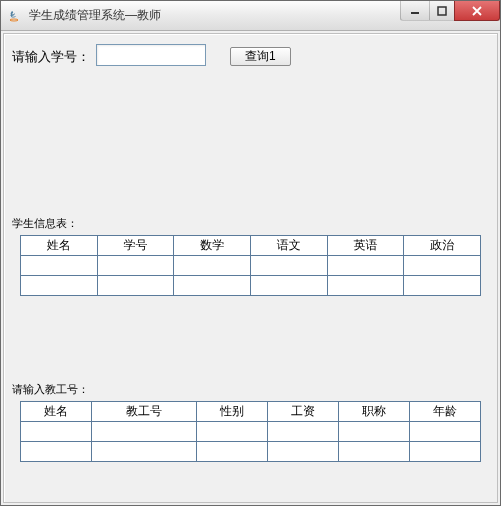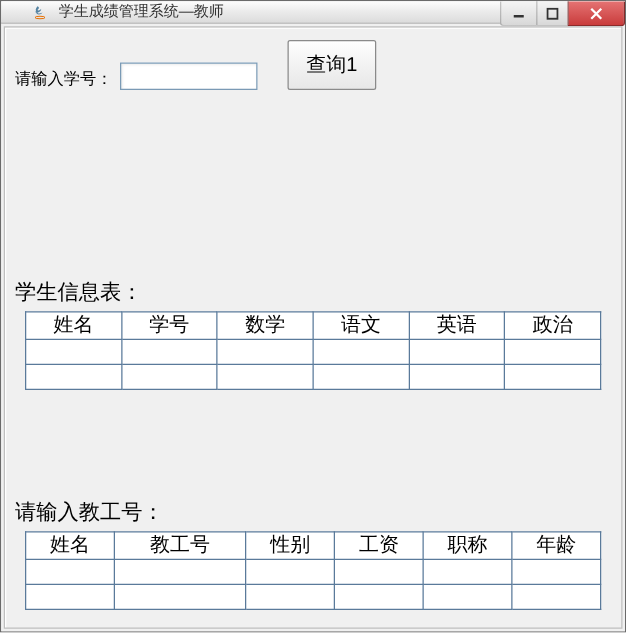--- a/index.html
+++ b/index.html
@@ -18,21 +18,21 @@
       border: 1px solid #6a6a6a;
       display: flex;
       flex-direction: column;
     }
     .titlebar {
       height: 30px;
       background: linear-gradient(to bottom, #fdfdfd 0%, #ececec 45%, #dcdcdc 100%);
       border-bottom: 1px solid #b0b0b0;
       display: flex;
       align-items: center;
-      padding-left: 24px;
+      padding-left: 6px;
       position: relative;
     }
     .titlebar .java-icon {
       width: 16px; height: 16px;
       margin-right: 6px;
       display: inline-flex; align-items: center; justify-content: center;
     }
     .titlebar .title-text { color: #333; font-size: 12px; }
     .win-controls {
       position: absolute; right: 0; top: 0;
@@ -77,47 +77,47 @@
     .label { color: #000; font-size: 13px; }
     input[type="text"] {
       height: 22px; width: 110px;
       border: 1px solid #7a9ab5;
       background: #fff;
       padding: 0 4px;
       font-size: 12px;
       box-shadow: inset 1px 1px 2px rgba(0,0,0,0.08);
     }
     button.qbtn {
-      height: 40px; padding: 0 14px;
+      height: 19px; padding: 0 14px;
       border: 1px solid #8a8a8a;
       background: linear-gradient(to bottom,#fefefe,#e7e7e7);
       border-radius: 2px;
-      font-size: 16px;
+      font-size: 12px;
       cursor: pointer;
       box-shadow: inset 0 1px 0 #fff;
     }
     .section-label {
-      font-size: 17px; color: #000;
+      font-size: 11px; color: #000;
       margin-top: 4px; margin-bottom: 4px;
     }
     .table-wrap {
       padding: 0 8px 6px 8px;
     }
     table {
       width: 100%;
       border-collapse: collapse;
       background: #fff;
       border: 1px solid #5a7a9a;
     }
     th, td {
       border: 1px solid #5a7a9a;
       height: 20px;
       text-align: center;
       font-weight: normal;
-      font-size: 16px;
+      font-size: 12px;
       padding: 0;
     }
     th { background: #fff; }
     .gap-big { height: 138px; }
     .gap-mid { height: 70px; }
   </style>
 </head>
 <body>
 
 <div class="window">

